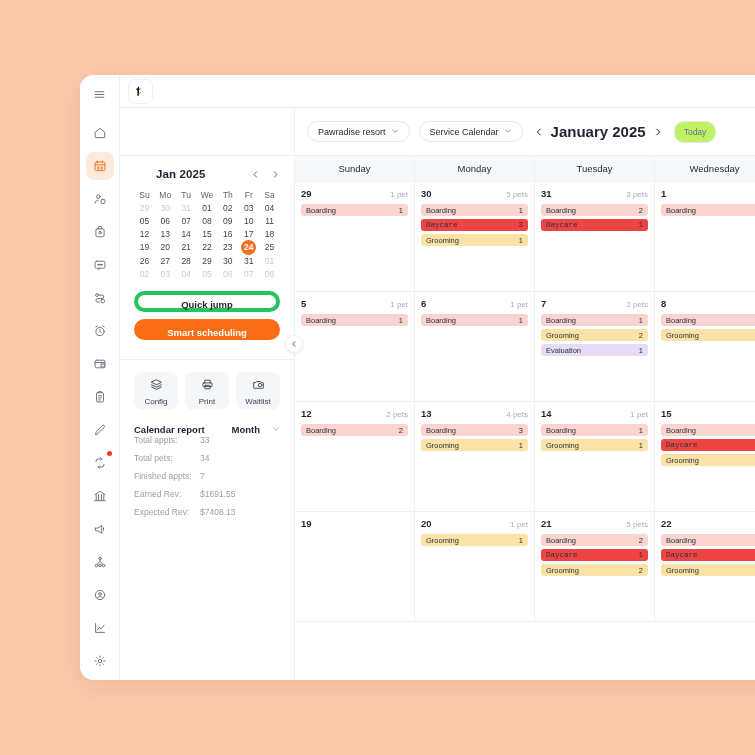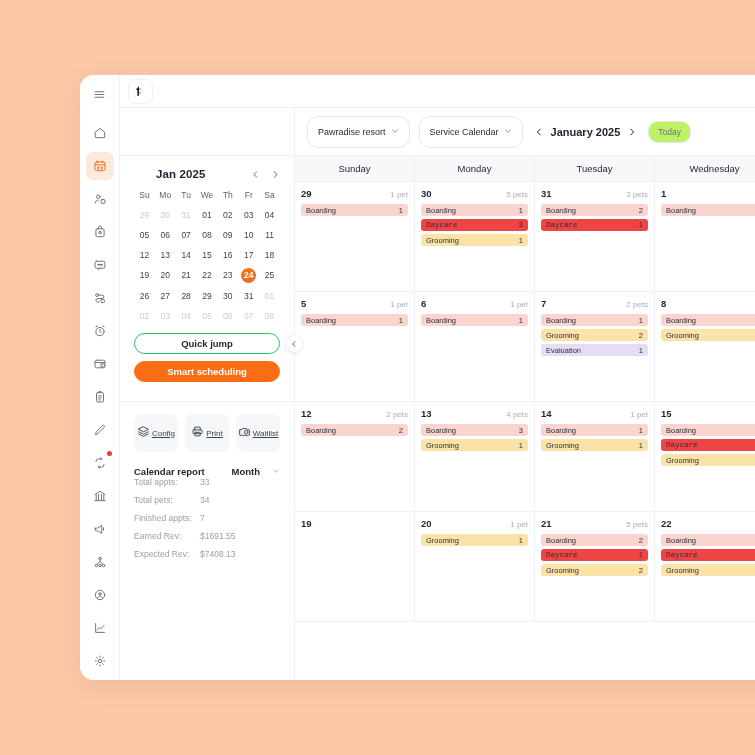--- a/index.html
+++ b/index.html
@@ -81,21 +81,21 @@
   .lpanel-top { height: 48px; border-bottom: 1px solid #eef0f3; flex:0 0 48px;}
 
   .mini-cal { padding: 12px 14px 0 14px; }
   .mc-head {
     display: flex; align-items: center; justify-content: space-between;
     margin-bottom: 10px;
   }
   .mc-title { font-size: 11.5px; font-weight: bold; color: #1f2430; letter-spacing: .1px; margin-left: 22px;}
   .mc-navs { display: flex; gap: 11px; }
   .mc-nav { color: #4b5260; line-height: 0; }
-  .mc-grid { display: grid; grid-template-columns: repeat(7, 1fr); row-gap: 7px; }
+  .mc-grid { display: grid; grid-template-columns: repeat(7, 1fr); row-gap: 0; }
   .mc-dow {
     font-size: 8.5px; color: #5b6271; text-align: center;
     font-weight: normal; padding-bottom: 2px;
   }
   .mc-day {
     font-size: 8.5px; color: #3d4350; text-align: center;
     line-height: 13px; position: relative;
   }
   .mc-day.mute { color: #c8ccd4; }
   .mc-day .sel {
@@ -106,38 +106,37 @@
     margin-top: -1px;
   }
 
   .btn-stack { padding: 10px 14px 12px; }
   .pill-btn {
     display: block; width: 100%;
     height: 21px; line-height: 20px;
     border-radius: 11px;
     font-size: 9.5px; font-weight: bold;
     text-align: center;
-    border: 1px solid #22c55e;
+    border: 4px solid #22c55e;
     background: #fff; color: #1f2430;
     margin-bottom: 7px;
   }
   .pill-btn.primary {
     background: #f96e14; color: #fff; border-color: #f96e14;
   }
 
   .divider { height: 1px; background: #eef0f3; }
 
   .tiles { display: flex; gap: 7px; padding: 12px 14px; }
   .tile {
     flex: 1; height: 38px;
     background: #f4f6f8; border-radius: 8px;
-    display: flex; 
+    display: flex; flex-direction: column;
     align-items: center; justify-content: center; gap: 2px;
     color: #3d4350;
-    text-decoration: underline;
   }
   .tile-label { font-size: 8px; color: #3d4350; }
 
   .report { padding: 2px 14px 0 14px; }
   .report-head {
     display: flex; align-items: center; justify-content: space-between;
     margin-bottom: 0;
   }
   .report-title { font-size: 9.5px; font-weight: bold; color: #1f2430; }
   .report-sel { display: flex; align-items: center; gap: 12px; font-size: 9.5px; color: #1f2430; font-weight: bold;}
@@ -157,28 +156,28 @@
   
   .cal-col { flex: 1; display: flex; flex-direction: column; min-width: 0; background: #fff; }
   .cal-toolbar {
     height: 48px; flex: 0 0 48px;
     display: flex; align-items: center; gap: 9px;
     padding: 0 12px;
     border-bottom: 1px solid #eef0f3;
     background: #fff;
   }
   .sel-pill {
-    height: 32px; border-radius: 11px;
+    height: 21px; border-radius: 11px;
     border: 1px solid #e3e6eb; background: #fff;
     display: flex; align-items: center; gap: 5px;
     padding: 0 10px;
     font-size: 9px; color: #1f2430;
   }
   .month-nav { display: flex; align-items: center; gap: 7px; margin-left: 2px; }
-  .month-label { font-size: 11px; font-weight: bold; color: #1f2430; }
+  .month-label { font-size: 15px; font-weight: bold; color: #1f2430; }
   .today-pill {
     height: 22px; border-radius: 10px;
     border: 1px solid #e3e6eb; background: #bef264;
     display: flex; align-items: center; padding: 0 9px;
     font-size: 8.5px; color: #6b7280;
     margin-left: 2px;
   }
 
   .cal-headrow {
     display: flex; height: 26px; flex: 0 0 26px;

